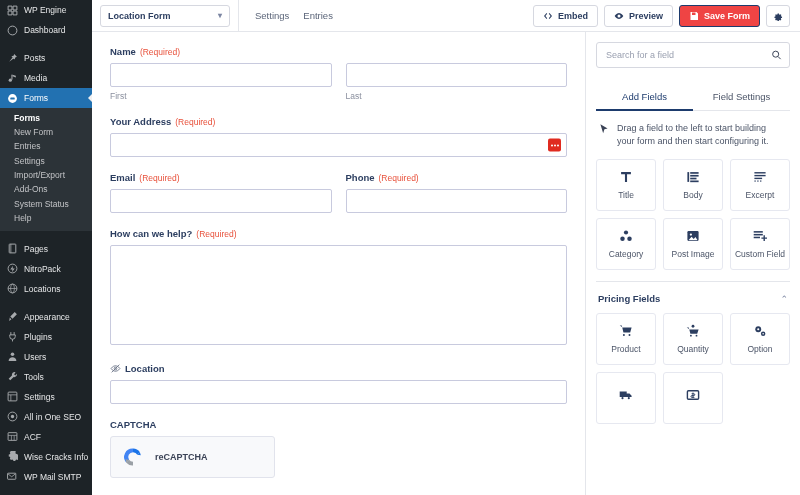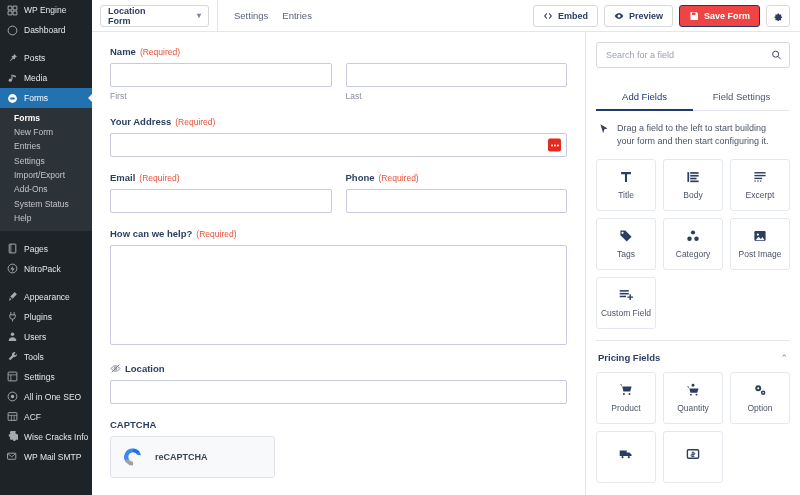--- a/index.html
+++ b/index.html
@@ -48,21 +48,21 @@
 
   
   .main { flex: 1; height: 495px; display: flex; flex-direction: column; background: #fff; min-width: 0; }
 
   .topbar {
     height: 32px; flex: 0 0 32px; background: #fff;
     border-bottom: 1px solid #e4e6eb;
     display: flex; align-items: center; padding: 0 8px; gap: 8px;
   }
   .form-select {
-    width: 109px; height: 22px; border: 1px solid #d6d8e0; border-radius: 3px;
+    width: 130px; height: 22px; border: 1px solid #d6d8e0; border-radius: 3px;
     display: flex; align-items: center; justify-content: space-between;
     padding: 0 7px; font-size: 9px; font-weight: bold; color: #2c3e60;
     background: #fff; cursor: pointer; gap: 44px;
   }
   .chev { font-size: 8px; color: #7c86a2; }
   .topbar-sep { width: 1px; height: 32px; background: #e4e6eb; }
   .topnav { display: flex; gap: 14px; align-items: center; padding-left: 8px; }
   .topnav a { font-size: 9.5px; color: #5b6579; text-decoration: none; cursor: pointer; }
   .topbar-right { margin-left: auto; display: flex; align-items: center; gap: 6px; padding-right: 2px; }
   .btn {
@@ -245,20 +245,30 @@
     <div class="wp-item">
       <span class="ico">
           <svg viewBox="0 0 20 20">
             <circle cx="10" cy="10" r="8" fill="none" stroke="currentColor" stroke-width="1.7"></circle>
             <path d="M6 12l5-7-1 5h4l-5 7 1-5z"></path>
           </svg>
         </span>
       <span>NitroPack</span>
     </div>
 
+    <div class="wp-item">
+      <span class="ico">
+          <svg viewBox="0 0 20 20">
+            <circle cx="10" cy="10" r="8" fill="none" stroke="currentColor" stroke-width="1.7"></circle>
+            <ellipse cx="10" cy="10" rx="3.5" ry="8" fill="none" stroke="currentColor" stroke-width="1.3"></ellipse>
+            <path d="M2 10h16" stroke="currentColor" stroke-width="1.3"></path>
+          </svg>
+        </span>
+      <span>Locations</span>
+    </div>
 
     <div class="wp-gap"></div>
 
     <div class="wp-item">
       <span class="ico">
           <svg viewBox="0 0 20 20">
             <path d="M14 2l4 4-8 8-4-4 8-8zM5 12l3 3-4 3 1-6z"></path>
           </svg>
         </span>
       <span>Appearance</span>
@@ -540,28 +550,20 @@
                   <rect x="2" y="15" width="2" height="1.6"></rect>
                   <rect x="6" y="15" width="2" height="1.6"></rect>
                   <rect x="10" y="15" width="2" height="1.6"></rect>
                 </svg>
               </span>
             <span class="fl">Excerpt</span>
           </div>
           <div class="fcard">
             <span class="fi">
                 <svg viewBox="0 0 20 20">
-                  <path d="M9 2H2v7l9 9 7-7-9-9zm-4 5a1.6 1.6 0 110-3.2A1.6 1.6 0 015 7z"></path>
-                </svg>
-              </span>
-            <span class="fl">Tags</span>
-          </div>
-          <div class="fcard">
-            <span class="fi">
-                <svg viewBox="0 0 20 20">
                   <circle cx="10" cy="5" r="3"></circle>
                   <circle cx="5" cy="14" r="3.2"></circle>
                   <circle cx="15" cy="14" r="3.2"></circle>
                 </svg>
               </span>
             <span class="fl">Category</span>
           </div>
           <div class="fcard">
             <span class="fi">
                 <svg viewBox="0 0 20 20">

